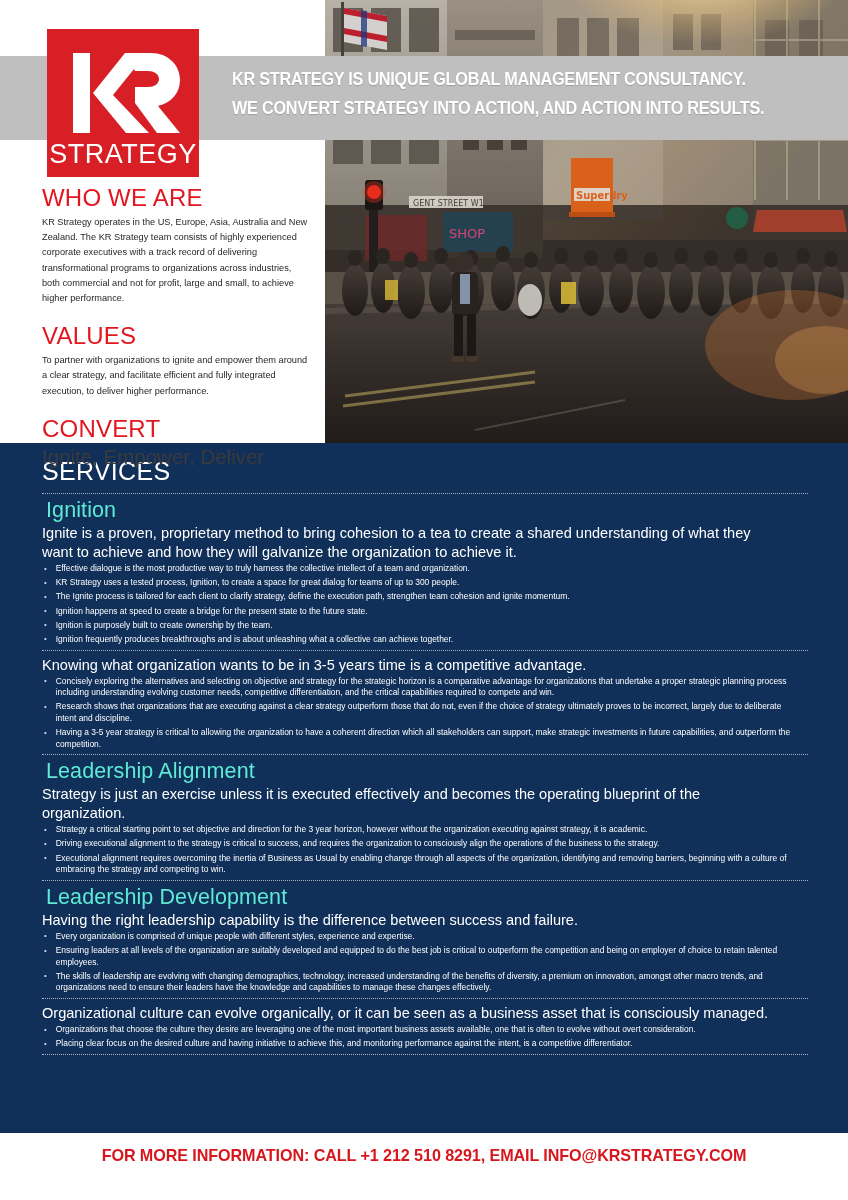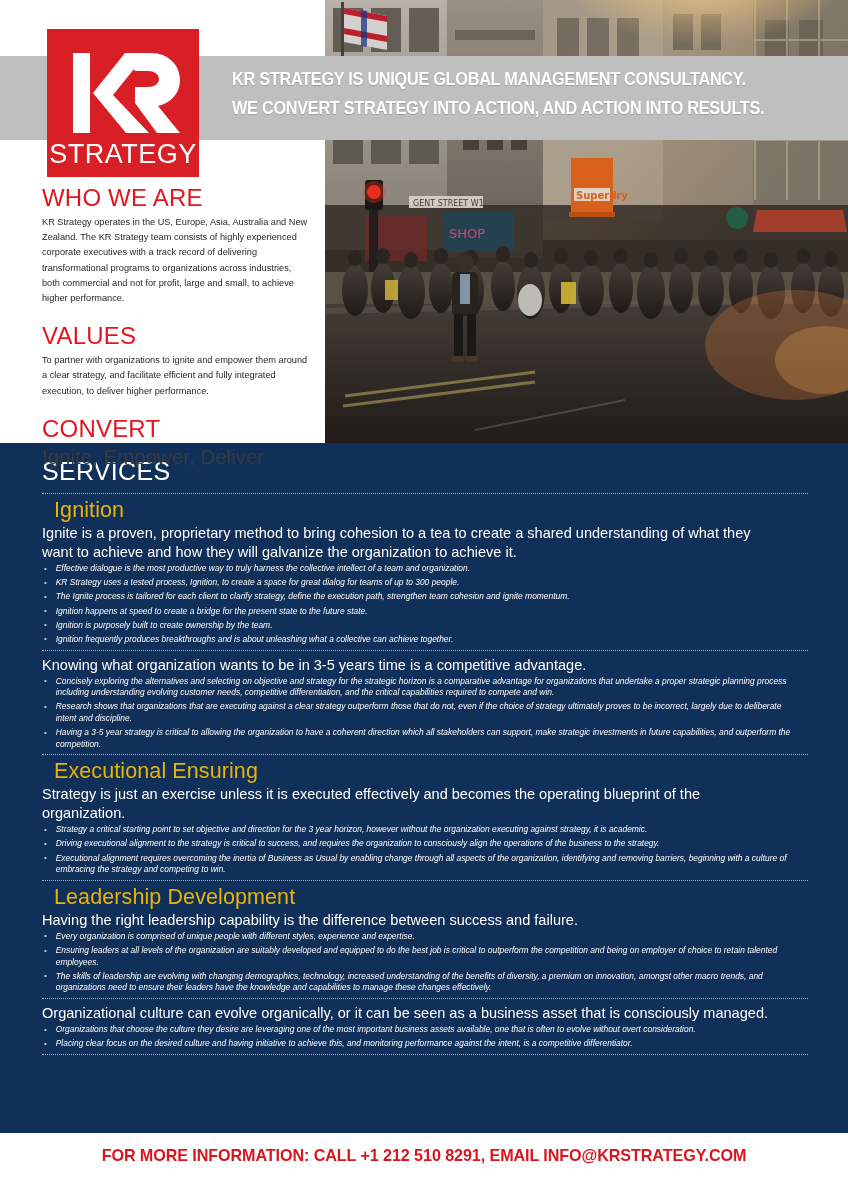--- a/index.html
+++ b/index.html
@@ -94,41 +94,40 @@
   }
   .svc-wrap{position:absolute;left:42px;top:50px;width:766px;}
   .dots{
     height:1px;
     border-top:1.5px dotted rgba(255,255,255,.62);
     margin:0 0 3px 0;
     width:100%;
   }
   .svc{margin:0 0 1px 0;}
   .svc-name{
-    color:#eab308;
+    color:#5eead4;
     font-size:21.5px;
     line-height:25px;
-    margin:2px 0 0 12px;
+    margin:2px 0 0 4px;
     letter-spacing:.1px;
     font-family:"Liberation Sans", sans-serif;
   }
   .svc-lead{
     color:#ffffff;
     font-size:15px;
     line-height:19px;
     margin:0 0 2px 0;
     transform:scaleX(0.97);
     transform-origin:left top;
     font-family:"Liberation Sans", sans-serif;
   }
   ul.bullets{
     list-style:none;
     margin:0 0 4px 0;
     padding:0;
-    font-style:italic;
   }
   ul.bullets li{
     position:relative;
     padding-left:14px;
     color:#ffffff;
     font-size:8.6px;
     line-height:11.6px;
     margin:0 0 2.6px 0;
     transform:scaleX(0.98);
     transform-origin:left top;
@@ -402,21 +401,21 @@
         <div class="svc">
           <div class="svc-lead">Knowing what organization wants to be in 3-5 years time is a competitive advantage.</div>
           <ul class="bullets">
             <li>Concisely exploring the alternatives and selecting on objective and strategy for the strategic horizon is a comparative advantage for organizations that undertake a proper strategic planning process including understanding evolving customer needs, competitive differentiation, and the critical capabilities required to compete and win.</li>
             <li>Research shows that organizations that are executing against a clear strategy outperform those that do not, even if the choice of strategy ultimately proves to be incorrect, largely due to deliberate intent and discipline.</li>
             <li>Having a 3-5 year strategy is critical to allowing the organization to have a coherent direction which all stakeholders can support, make strategic investments in future capabilities, and outperform the competition.</li>
           </ul>
         </div>
         <div class="dots"></div>
         <div class="svc">
-          <div class="svc-name">Executional Ensuring</div>
+          <div class="svc-name">Leadership Alignment</div>
           <div class="svc-lead">Strategy is just an exercise unless it is executed effectively and becomes the operating blueprint of the organization.</div>
           <ul class="bullets">
             <li>Strategy a critical starting point to set objective and direction for the 3 year horizon, however without the organization executing against strategy, it is academic.</li>
             <li>Driving executional alignment to the strategy is critical to success, and requires the organization to consciously align the operations of the business to the strategy.</li>
             <li>Executional alignment requires overcoming the inertia of Business as Usual by enabling change through all aspects of the organization, identifying and removing barriers, beginning with a culture of embracing the strategy and competing to win.</li>
           </ul>
         </div>
         <div class="dots"></div>
         <div class="svc">
           <div class="svc-name">Leadership Development</div>

